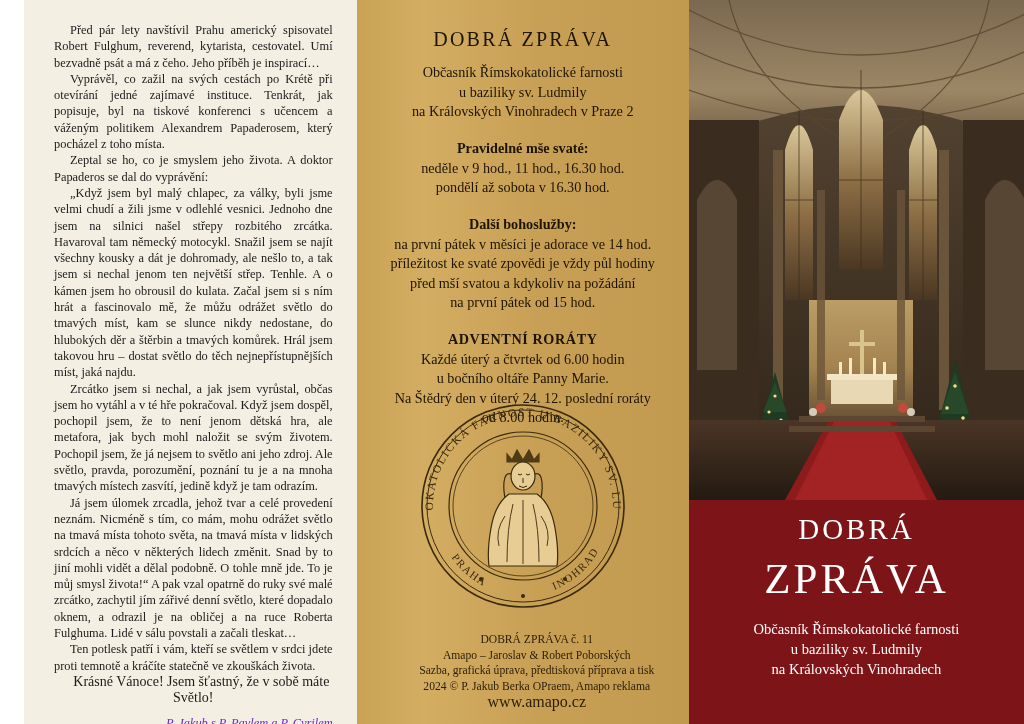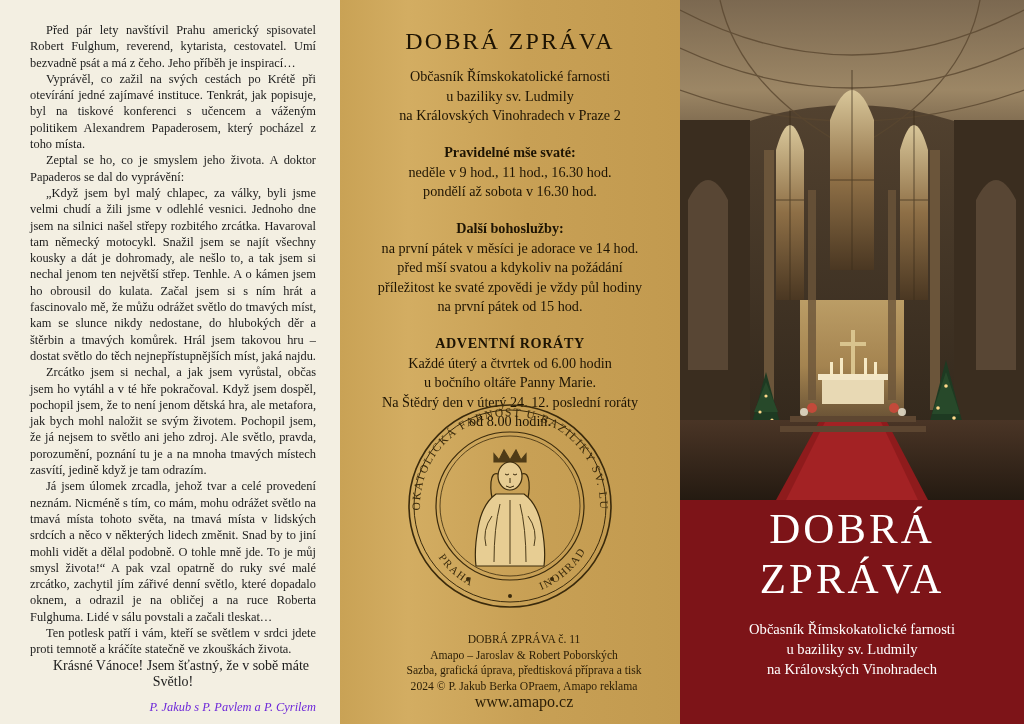--- a/index.html
+++ b/index.html
@@ -22,20 +22,21 @@
   }
 
   
   .panel-left {
     width: 340px;
     height: 724px;
     background: #f3efe2;
     box-sizing: border-box;
     padding: 22px 24px 2px 30px;
     position: relative;
+    margin-left: 24px;
   }
   .story {
     font-size: 12.4px;
     line-height: 16.3px;
     color: #1b1b1b;
     text-align: justify;
     text-justify: inter-word;
     hyphens: auto;
   }
   .story p {
@@ -62,21 +63,21 @@
     height: 724px;
     background: #c9a961;
     background: linear-gradient(90deg,#c9a255 0%, #d3ad62 20%, #c8a055 55%, #c29a4f 100%);
     box-sizing: border-box;
     padding: 18px 20px 8px 20px;
     position: relative;
     color: #241a06;
     text-align: center;
   }
   .mid-title {
-    font-size: 24px;
+    font-size: 20px;
     letter-spacing: 2.2px;
     margin-top: 10px;
     margin-bottom: 12px;
     color: #1e1403;
   }
   .mid-sub {
     font-size: 14.2px;
     line-height: 19.5px;
     color: #1e1403;
   }
@@ -141,21 +142,21 @@
     background: #2a1d14;
   }
   .cover-text {
     position: absolute;
     left: 0; right: 0;
     top: 505px;
     text-align: center;
     color: #ffffff;
   }
   .cover-title1 {
-    font-size: 43px;
+    font-size: 29px;
     letter-spacing: 3px;
     line-height: 48px;
     margin-bottom: 2px;
   }
   .cover-title2 {
     font-size: 43px;
     letter-spacing: 3px;
     line-height: 48px;
     margin-bottom: 16px;
   }
@@ -192,22 +193,22 @@
     <div class="mid-sub">Občasník Římskokatolické farnosti</div>
     <div class="mid-sub">u baziliky sv. Ludmily</div>
     <div class="mid-sub">na Královských Vinohradech v Praze 2</div>
 
     <div class="mid-h">Pravidelné mše svaté:</div>
     <div class="mid-line">neděle v 9 hod., 11 hod., 16.30 hod.</div>
     <div class="mid-line">pondělí až sobota v 16.30 hod.</div>
 
     <div class="mid-h">Další bohoslužby:</div>
     <div class="mid-line">na první pátek v měsíci je adorace ve 14 hod.</div>
+    <div class="mid-line">příležitost ke svaté zpovědi je vždy půl hodiny</div>
     <div class="mid-line">před mší svatou a kdykoliv na požádání</div>
-    <div class="mid-line">příležitost ke svaté zpovědi je vždy půl hodiny</div>
     <div class="mid-line">na první pátek od 15 hod.</div>
 
     <div class="mid-h caps">ADVENTNÍ RORÁTY</div>
     <div class="mid-line">Každé úterý a čtvrtek od 6.00 hodin</div>
     <div class="mid-line">u bočního oltáře Panny Marie.</div>
     <div class="mid-line">Na Štědrý den v úterý 24. 12. poslední roráty</div>
     <div class="mid-line">od 8.00 hodin.</div>
 
     <div class="seal-wrap">
       <div class="seal">

